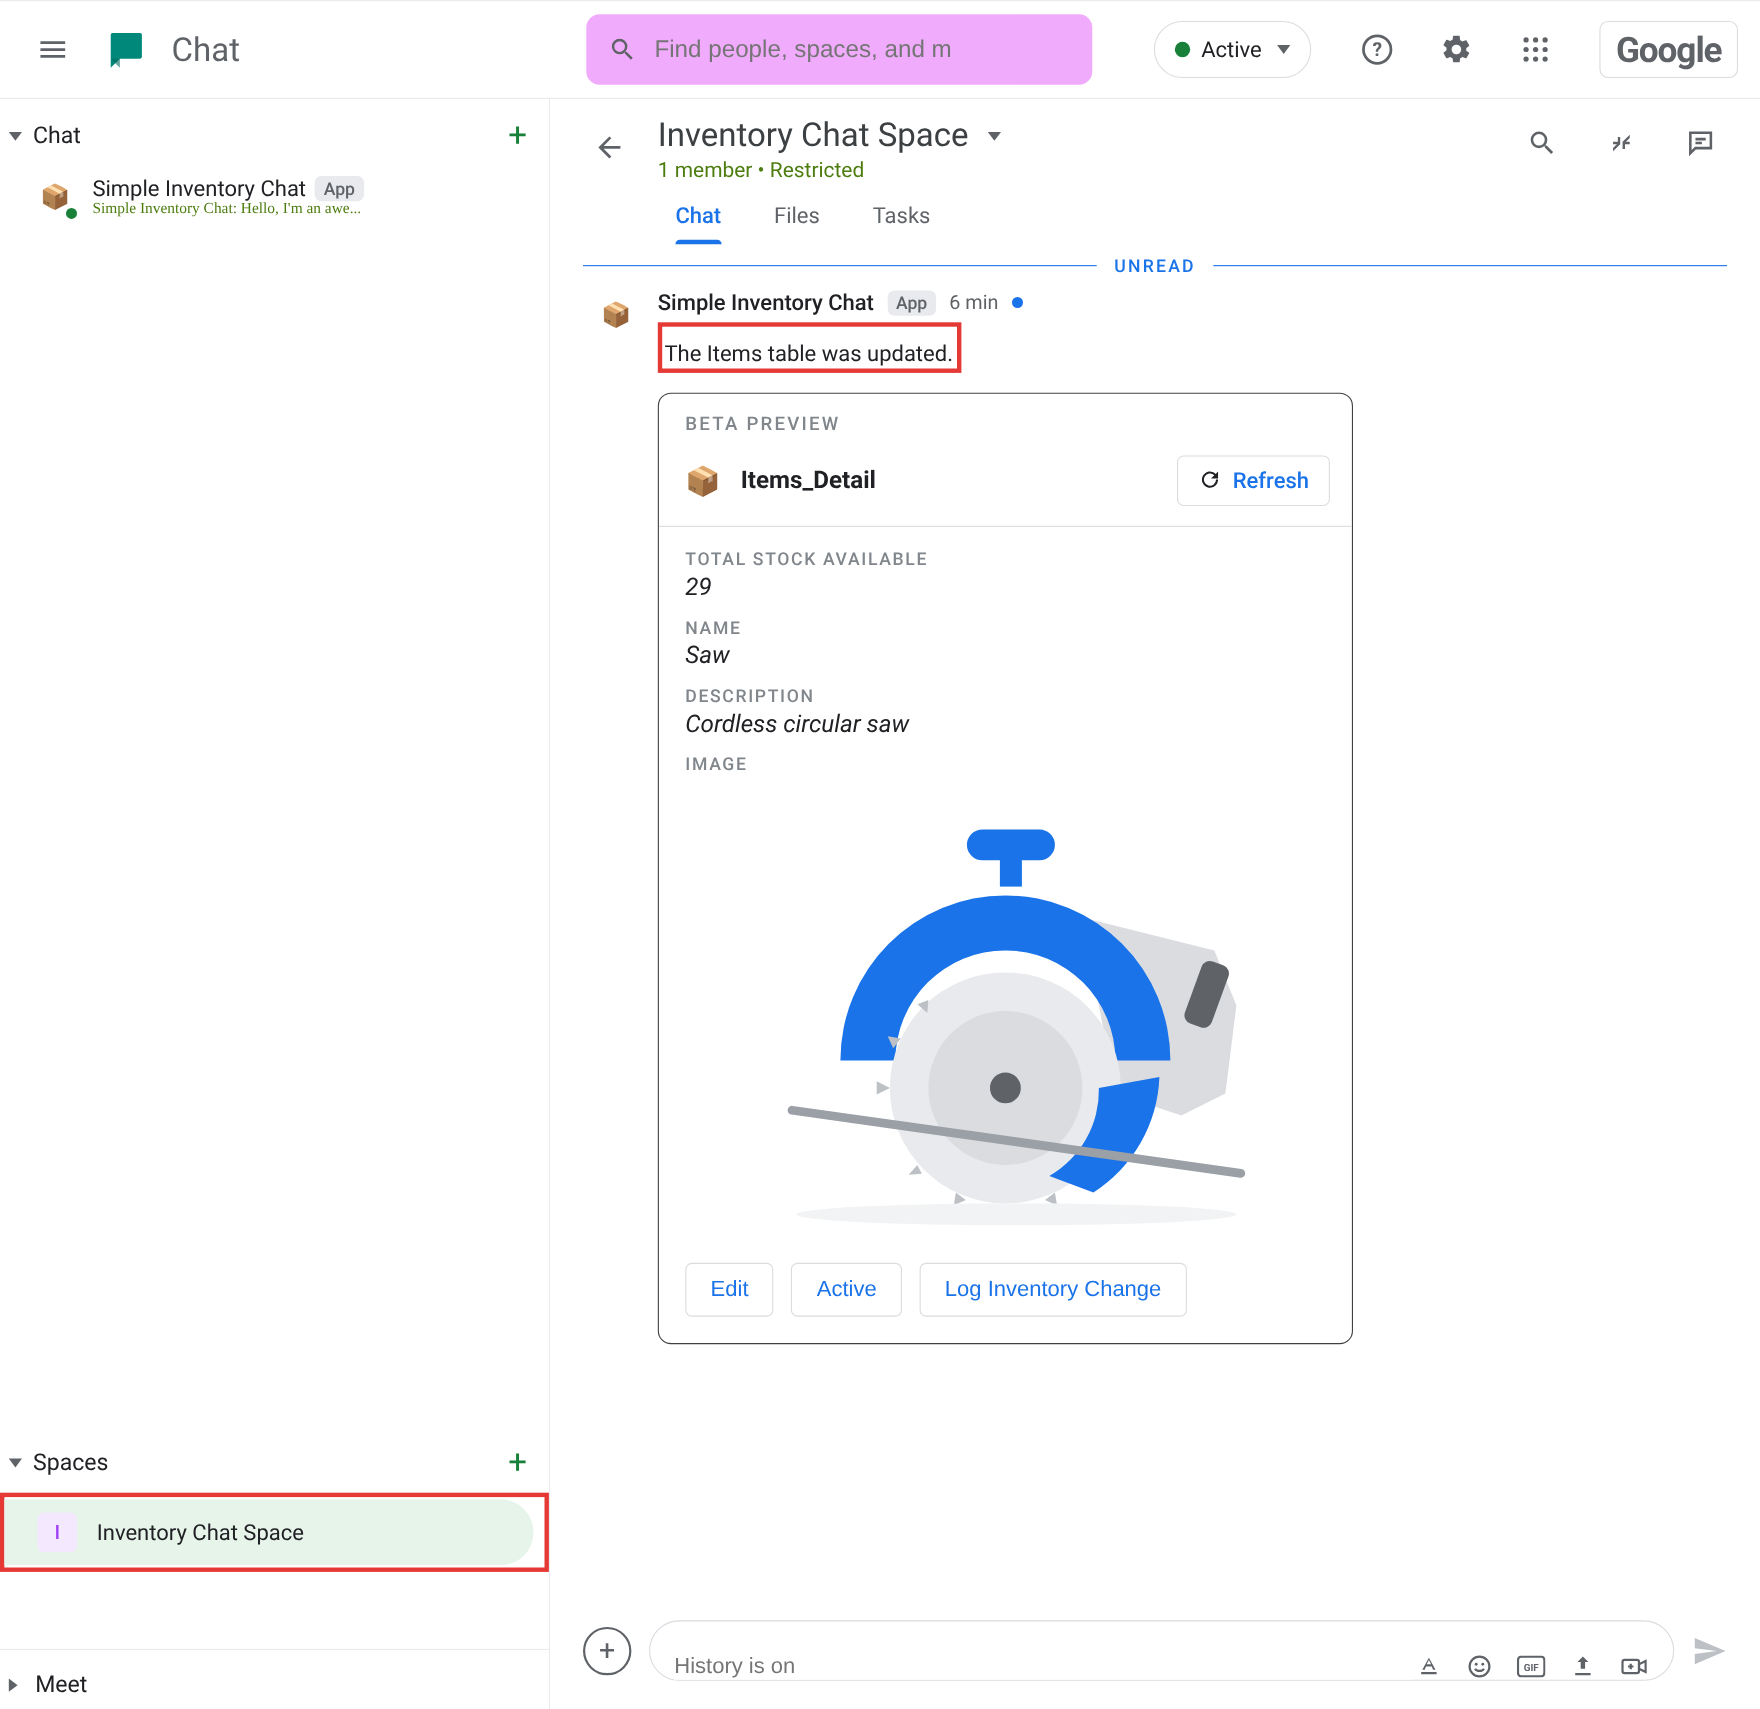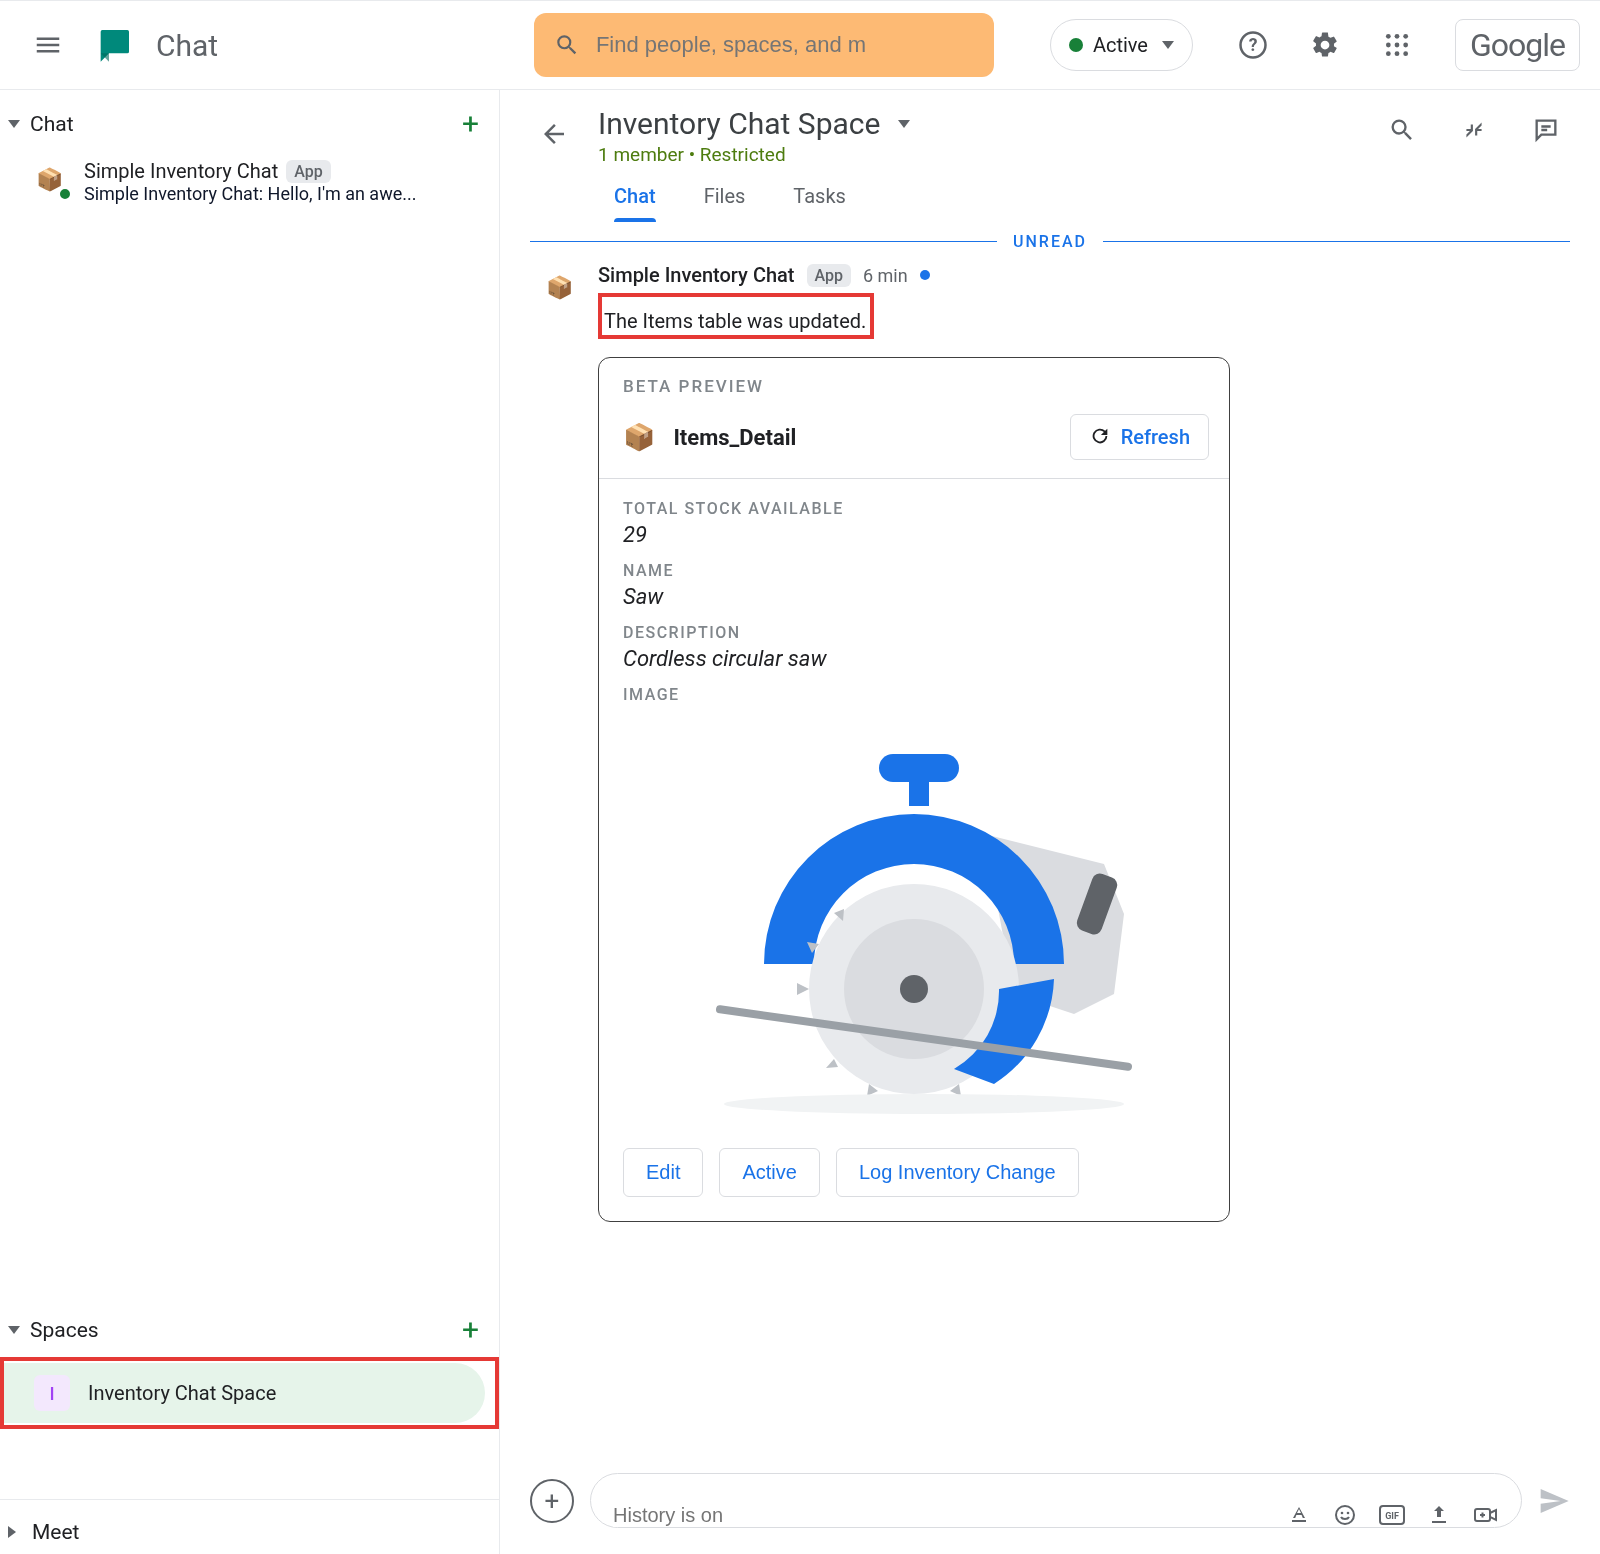--- a/index.html
+++ b/index.html
@@ -2,45 +2,45 @@
 <html><head>
 <meta charset="utf-8">
 <style>
   * { box-sizing: border-box; margin: 0; padding: 0; }
   body { font-family: 'Google Sans', Roboto, Arial, sans-serif; color: #202124; background: #fff; width: 1600px; height: 1554px; transform-origin: top left; }
   
   .topbar { display: flex; align-items: center; height: 90px; padding: 0 20px; border-bottom: 1px solid #e8eaed; gap: 16px; border-top: 1px solid #e8eaed; }
   .menu-icon { width: 56px; height: 56px; display:flex; align-items:center; justify-content:center; cursor:pointer; color:#5f6368; }
   .chat-logo { width: 44px; height: 44px; display:flex; align-items:center; justify-content:center; }
   .app-title { font-size: 30px; color:#5f6368; font-weight:400; margin-right: auto; margin-left: 4px; }
-  .search-box { display:flex; align-items:center; background:#fdba74; border-radius: 12px; height: 64px; width: 460px; padding: 0 20px; gap: 16px; margin-left: 120px; margin-right: 40px; }
+  .search-box { display:flex; align-items:center; background:#f0abfc; border-radius: 12px; height: 64px; width: 460px; padding: 0 20px; gap: 16px; margin-left: 120px; margin-right: 40px; }
   .search-box input { border:none; background:transparent; font-size: 22px; color:#5f6368; flex:1; outline:none; }
   .status-pill { display:flex; align-items:center; gap:10px; border:1px solid #dadce0; border-radius: 999px; height: 52px; padding: 0 18px; font-size: 20px; cursor:pointer; }
   .status-dot { width: 14px; height:14px; background:#188038; border-radius:50%; }
   .top-icons { display:flex; align-items:center; gap: 24px; margin-left: 20px; }
   .icon-btn { width: 48px; height:48px; display:flex; align-items:center; justify-content:center; color:#5f6368; cursor:pointer; }
-  .google-logo { font-size: 32px; font-weight:400; color:#5f6368; border:1px solid #dadce0; border-radius:8px; padding: 6px 14px; letter-spacing:-1px; margin-left:10px; }
+  .google-logo { font-size: 32px; font-weight:700; color:#5f6368; border:1px solid #dadce0; border-radius:8px; padding: 6px 14px; letter-spacing:-1px; margin-left:10px; }
   
   .layout { display:flex; height: calc(1554px - 90px); }
   
   .sidebar { width: 500px; border-right: 1px solid #e8eaed; display:flex; flex-direction:column; }
   .side-section-header { display:flex; align-items:center; justify-content:space-between; padding: 16px 20px 10px 8px; cursor:pointer; }
   .side-section-title { display:flex; align-items:center; gap:10px; font-size:21px; font-weight:400; color:#202124; }
   .caret { width:0; height:0; border-left:6px solid transparent; border-right:6px solid transparent; }
   .caret.down { border-top:8px solid #5f6368; }
   .caret.right { border-top:6px solid transparent; border-bottom:6px solid transparent; border-left:8px solid #5f6368; }
   .plus { font-size: 30px; color:#188038; font-weight:400; cursor:pointer; }
   
   .chat-item { display:flex; align-items:flex-start; gap:14px; padding: 8px 20px 8px 30px; cursor:pointer; }
   .avatar { width:40px; height:40px; border-radius:50%; display:flex; align-items:center; justify-content:center; font-size:22px; position:relative; flex-shrink:0; }
   .avatar .presence { position:absolute; bottom:-2px; right:-2px; width:14px; height:14px; background:#188038; border-radius:50%; border:2px solid #fff; }
   .chat-item-body { flex:1; min-width:0; }
   .chat-item-title { font-size:20px; display:flex; align-items:center; gap:8px; }
   .app-badge { background:#e8eaed; color:#5f6368; font-size:16px; padding:2px 8px; border-radius:6px; font-weight:500; }
-  .chat-item-preview { font-size:18px; color:#0f172a; white-space:nowrap; overflow:hidden; text-overflow:ellipsis; max-width: 380px; }
+  .chat-item-preview { font-size:14px; color:#4d7c0f; white-space:nowrap; overflow:hidden; text-overflow:ellipsis; max-width: 380px; font-family: Liberation Serif, serif; }
   .highlight-red { border: 4px solid #e53935; }
   .space-item { display:flex; align-items:center; gap:18px; padding: 12px 20px 12px 30px; cursor:pointer; border-radius: 0 999px 999px 0; margin-right: 10px; }
   .space-item.active { background:#e6f4ea; }
   .space-avatar { width:36px; height:36px; background:#f3e8fd; border-radius:6px; display:flex; align-items:center; justify-content:center; color:#a142f4; font-size:18px; font-weight:500; }
   .space-name { font-size:20px; }
   
   .meet-section { border-top:1px solid #e8eaed; padding-top: 4px; }
   
   .main { flex:1; display:flex; flex-direction:column; }
   .main-header { padding: 16px 30px 0 30px; }

